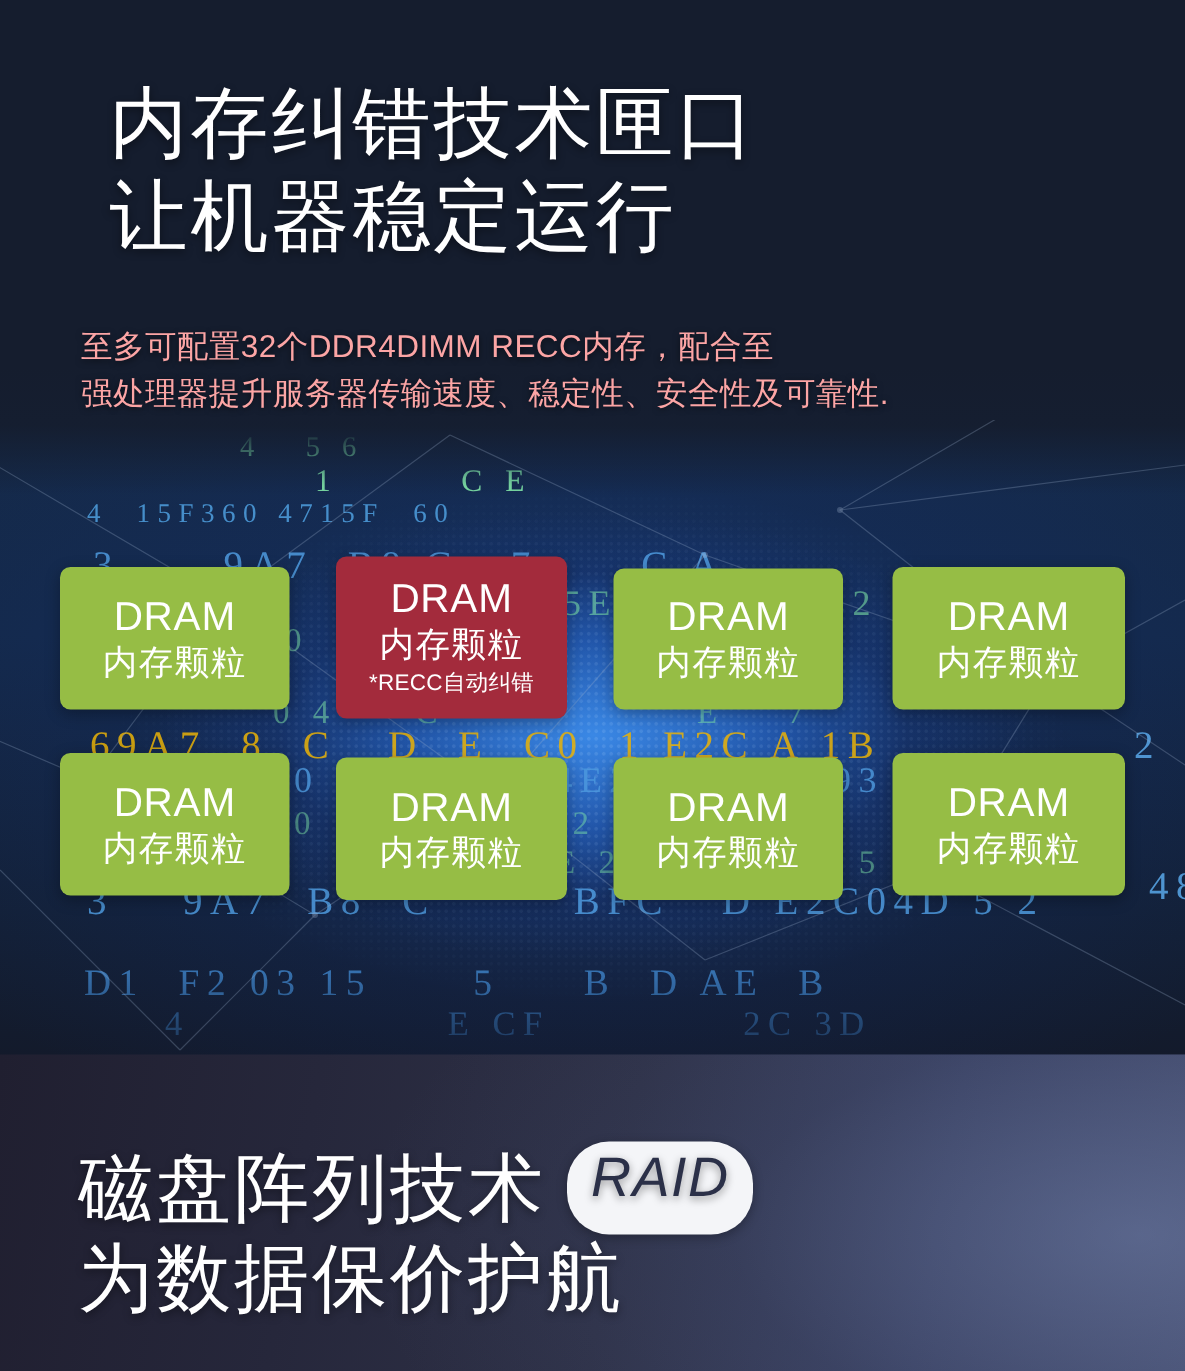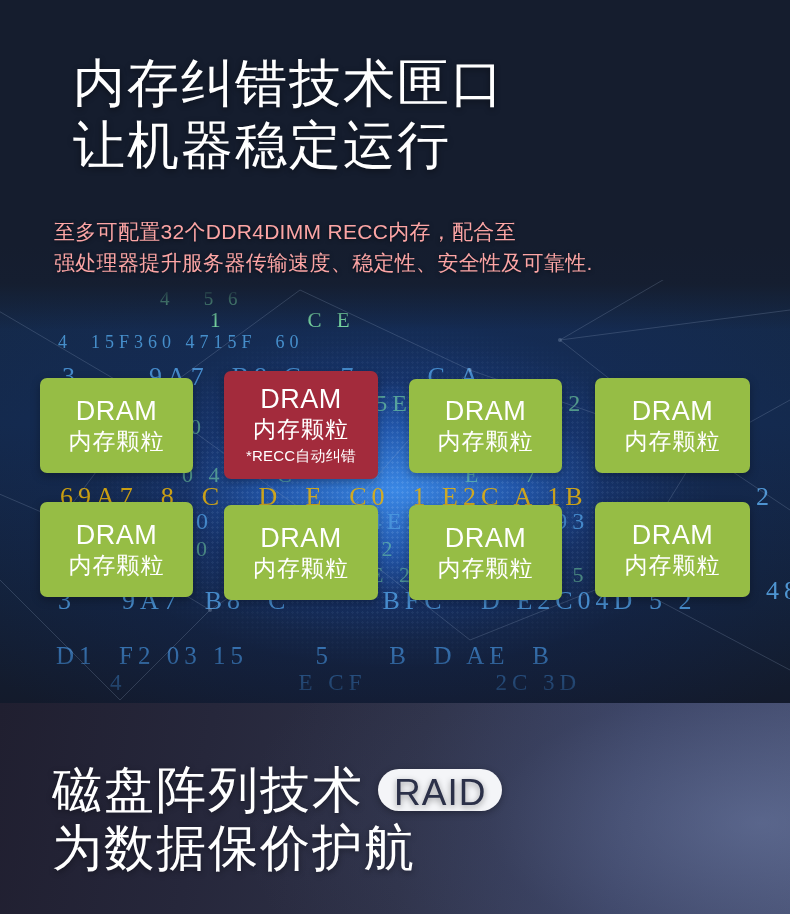--- a/index.html
+++ b/index.html
@@ -113,23 +113,24 @@
   .raid-line{
     color:#ffffff;font-size:50px;line-height:58px;letter-spacing:2px;
     white-space:nowrap;display:flex;align-items:center;
     text-shadow:0 2px 6px rgba(0,0,0,.4);
   }
   .raid-badge{
     display:inline-flex;align-items:center;justify-content:center;
     background:#f4f5f8;color:#2b3048;
     font-size:37px;line-height:37px;letter-spacing:1px;
     border-radius:28px;
-    padding:5px 16px 0 16px;
+    padding:5px 16px 20px 16px;
     margin-left:14px;
     box-shadow:0 2px 7px rgba(0,0,0,.3);
+    font-style:italic;
   }
 </style>
 </head>
 <body>
 
 <div id="page">
 
   <div class="sec-mid"></div>
   <div class="dotgrid"></div>
 

